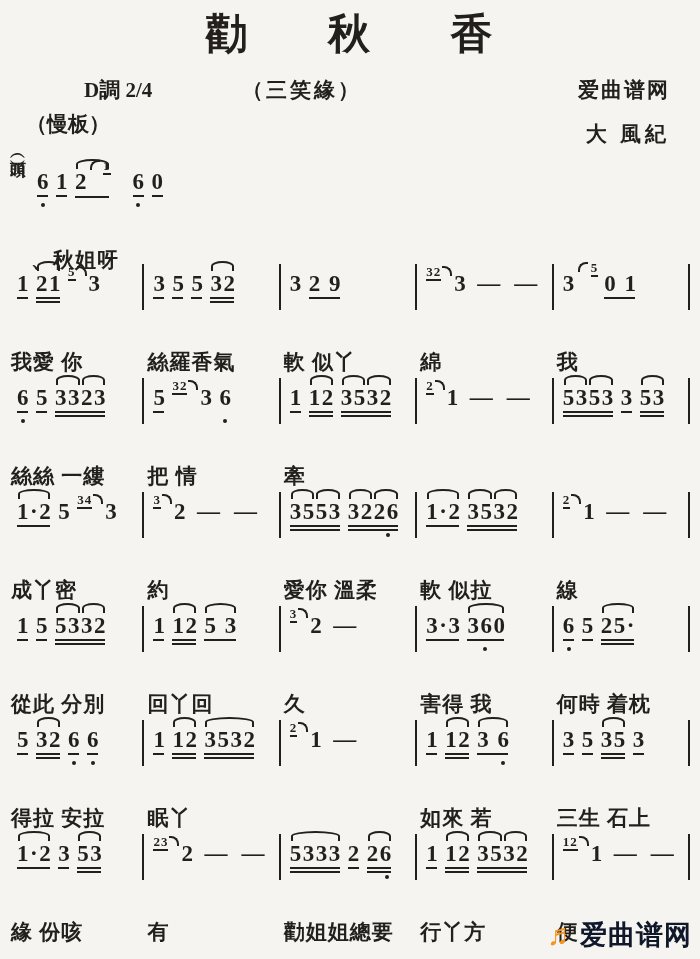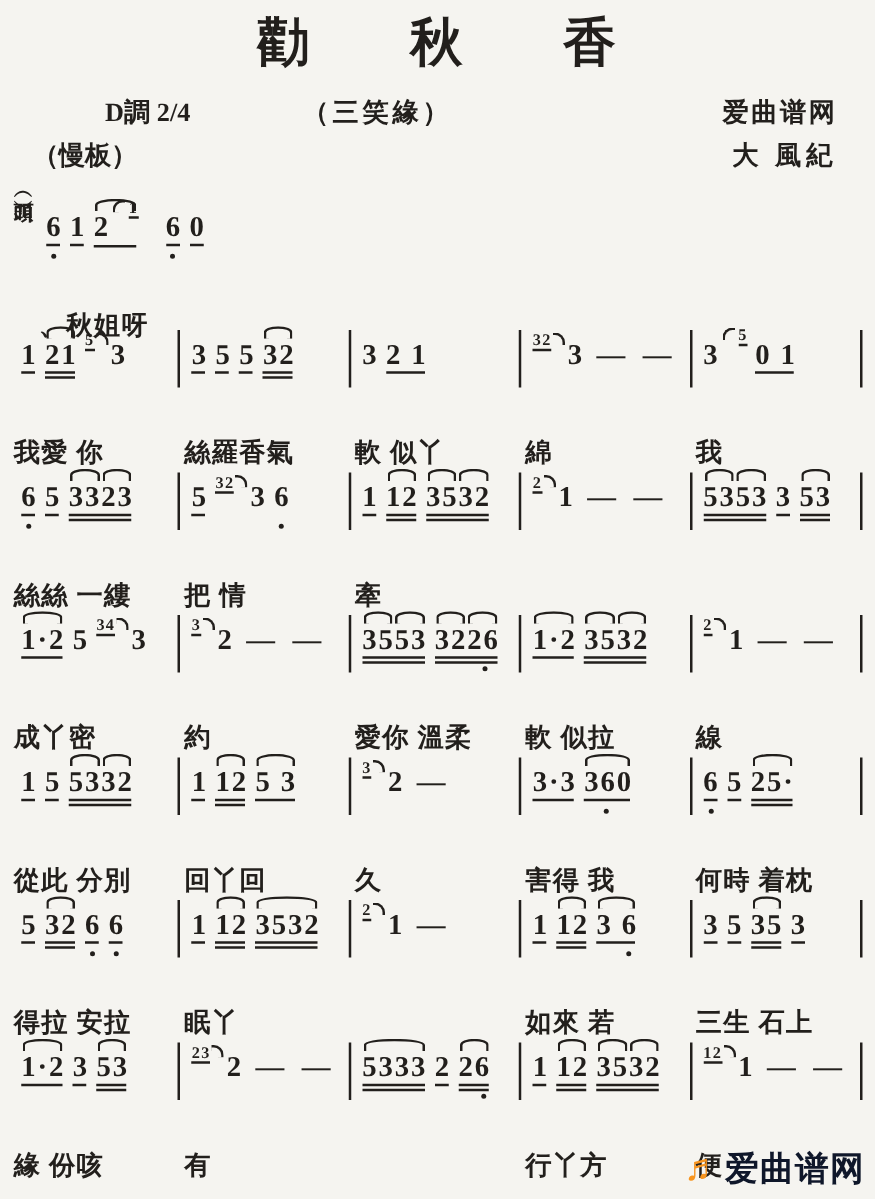--- a/index.html
+++ b/index.html
@@ -13,21 +13,21 @@
   .title{
     text-align:center;padding-top:6px;font-size:42px;font-weight:bold;
     word-spacing:66px;letter-spacing:2px;
   }
   .meta1{position:relative;height:32px;margin-top:14px;font-size:21px;font-weight:bold;text-align:center;}
   .meta1 .key{position:absolute;left:84px;top:0;}
   .meta1 .subtitle{position:absolute;left:242px;top:0;letter-spacing:3px;}
   .meta1 .singer{position:absolute;right:30px;top:0;letter-spacing:2px;}
   .meta2{position:relative;height:32px;font-size:21px;font-weight:bold;}
   .meta2 .tempo{position:absolute;left:26px;top:2px;}
-  .meta2 .credit{position:absolute;right:30px;top:2px;letter-spacing:4px;}
+  .meta2 .credit{position:absolute;right:30px;top:12px;letter-spacing:4px;}
   
   .score{padding:6px 10px 0 8px;}
   .system{display:flex;align-items:flex-start;height:114px;}
   .system.intro{height:102px;}
   .vlabel{
     writing-mode:vertical-rl;font-size:16px;font-weight:bold;line-height:1;
     margin:2px 2px 0 2px;letter-spacing:1px;
   }
   .measure{flex:1 1 0;display:flex;flex-direction:column;min-width:0;}
   .measure.auto{flex:0 0 auto;}
@@ -121,21 +121,21 @@
             <span class="note"><span class="txt">32</span><span class="arcs">
                 <span class="arc"></span>
               </span><span class="ul"></span><span class="ul ul2"></span></span>
           </div>
           <div class="mlyric">絲羅香氣</div>
         </div>
         <div class="bar"></div>
         <div class="measure">
           <div class="mnotes">
             <span class="note"><span class="txt">3</span></span>
-            <span class="note"><span class="txt">2 1</span><span class="ul"></span></span>
+            <span class="note"><span class="txt">2 9</span><span class="ul"></span></span>
           </div>
           <div class="mlyric">軟 似丫</div>
         </div>
         <div class="bar"></div>
         <div class="measure">
           <div class="mnotes">
             <span class="note"><span class="grace">32</span><span class="ghook"></span><span class="txt">3</span></span>
             <span class="note dash"><span class="txt">—</span></span>
             <span class="note dash"><span class="txt">—</span></span>
           </div>
@@ -410,20 +410,21 @@
         <div class="measure">
           <div class="mnotes">
             <span class="note"><span class="txt">5333</span><span class="arcs">
                 <span class="arc"></span>
               </span><span class="ul"></span><span class="ul ul2"></span></span>
             <span class="note"><span class="txt">2</span><span class="ul"></span></span>
             <span class="note"><span class="txt">26</span><span class="arcs">
                 <span class="arc"></span>
               </span><span class="ul"></span><span class="ul ul2"></span><span class="dotb r"></span></span>
           </div>
+          <div class="mlyric">勸姐姐總要</div>
         </div>
         <div class="bar"></div>
         <div class="measure">
           <div class="mnotes">
             <span class="note"><span class="txt">1</span><span class="ul"></span></span>
             <span class="note"><span class="txt">12</span><span class="arcs">
                 <span class="arc"></span>
               </span><span class="ul"></span><span class="ul ul2"></span></span>
             <span class="note"><span class="txt">3532</span><span class="arcs">
                 <span class="arc"></span>

